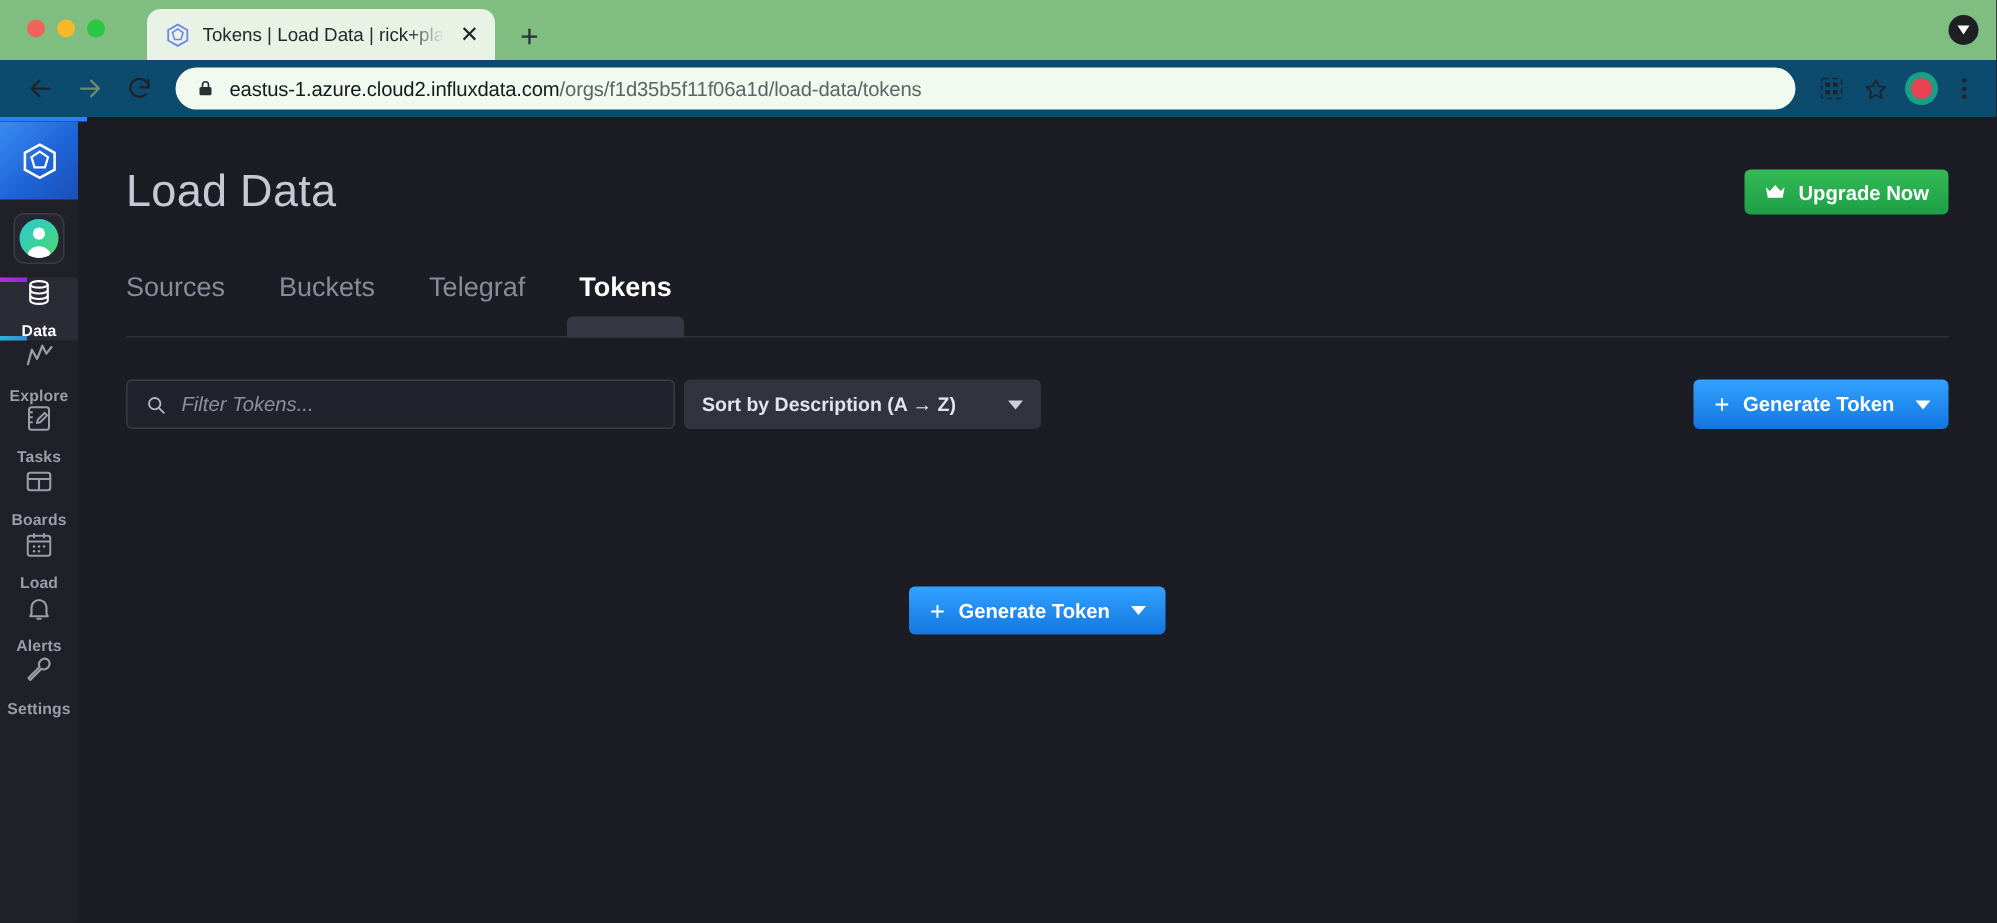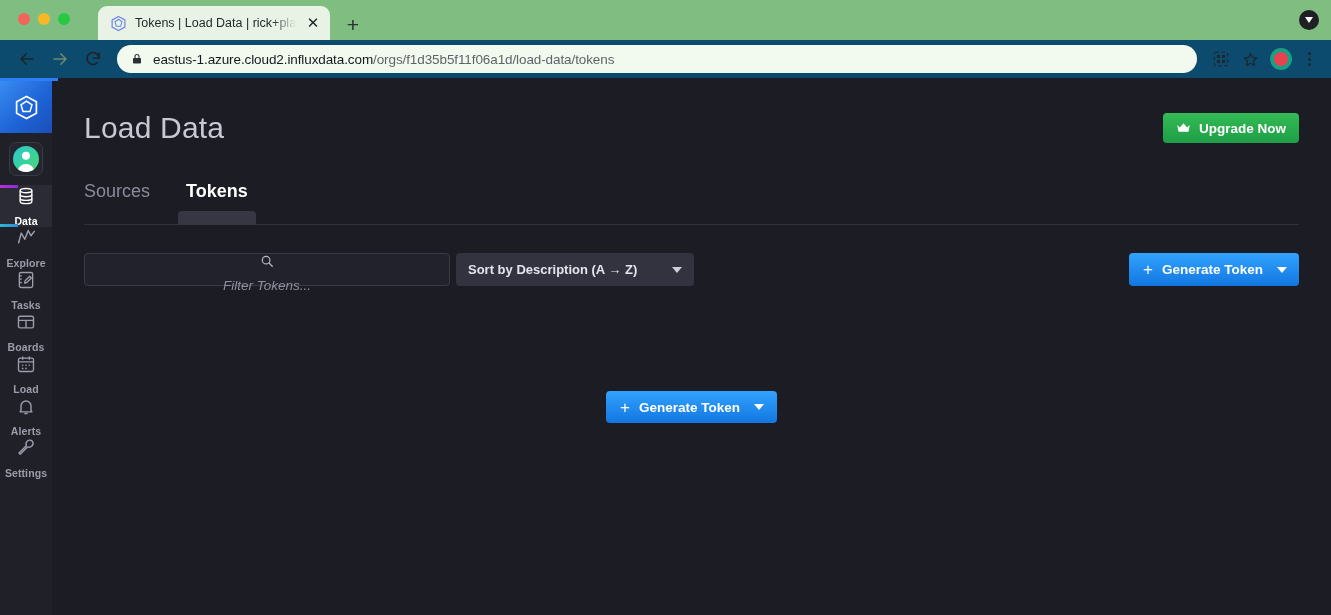--- a/index.html
+++ b/index.html
@@ -179,21 +179,21 @@
     content: ""; position: absolute; left: 10px; right: 10px; bottom: -1px;
     height: 14px; background: #373743; border-radius: 4px 4px 0 0;
   }
 
   .toolbar-row {
     display: flex; align-items: center; margin-top: 28px; position: relative;
   }
   .filter-input {
     width: 366px; height: 33px; background: #22222c;
     border: 1px solid #3a3a47; border-radius: 4px;
-    display: flex; align-items: center; padding: 0 12px; gap: 10px; flex-direction: column;
+    display: flex; align-items: center; padding: 0 12px; gap: 10px;
   }
   .filter-input .ph {
     font-size: 13.5px; color: #8f8f9e; font-style: italic;
   }
   .sort-select {
     margin-left: 6px; height: 33px; width: 238px;
     background: #33333f; border-radius: 4px;
     display: flex; align-items: center; justify-content: space-between;
     padding: 0 12px;
   }
@@ -432,20 +432,22 @@
           <svg width="15" height="12" viewBox="0 0 24 18">
               <path d="M2 4l4.2 4L12 1.5 17.8 8 22 4l-2 11H4z" fill="#ffffff"></path>
             </svg>
         </span>
         <span>Upgrade Now</span>
       </div>
     </div>
 
     <div class="tabs-row">
       <div class="tab-item">Sources</div>
+      <div class="tab-item">Buckets</div>
+      <div class="tab-item">Telegraf</div>
       <div class="tab-item active">Tokens</div>
     </div>
 
     <div class="toolbar-row">
       <div class="filter-input">
         <span style="display:flex">
           <svg width="14" height="14" viewBox="0 0 24 24" fill="none" stroke="#b6b6c4" stroke-width="2.1" stroke-linecap="round">
             <circle cx="10.5" cy="10.5" r="6.5"></circle>
               <path d="M15.5 15.5L21 21"></path>
           </svg>

